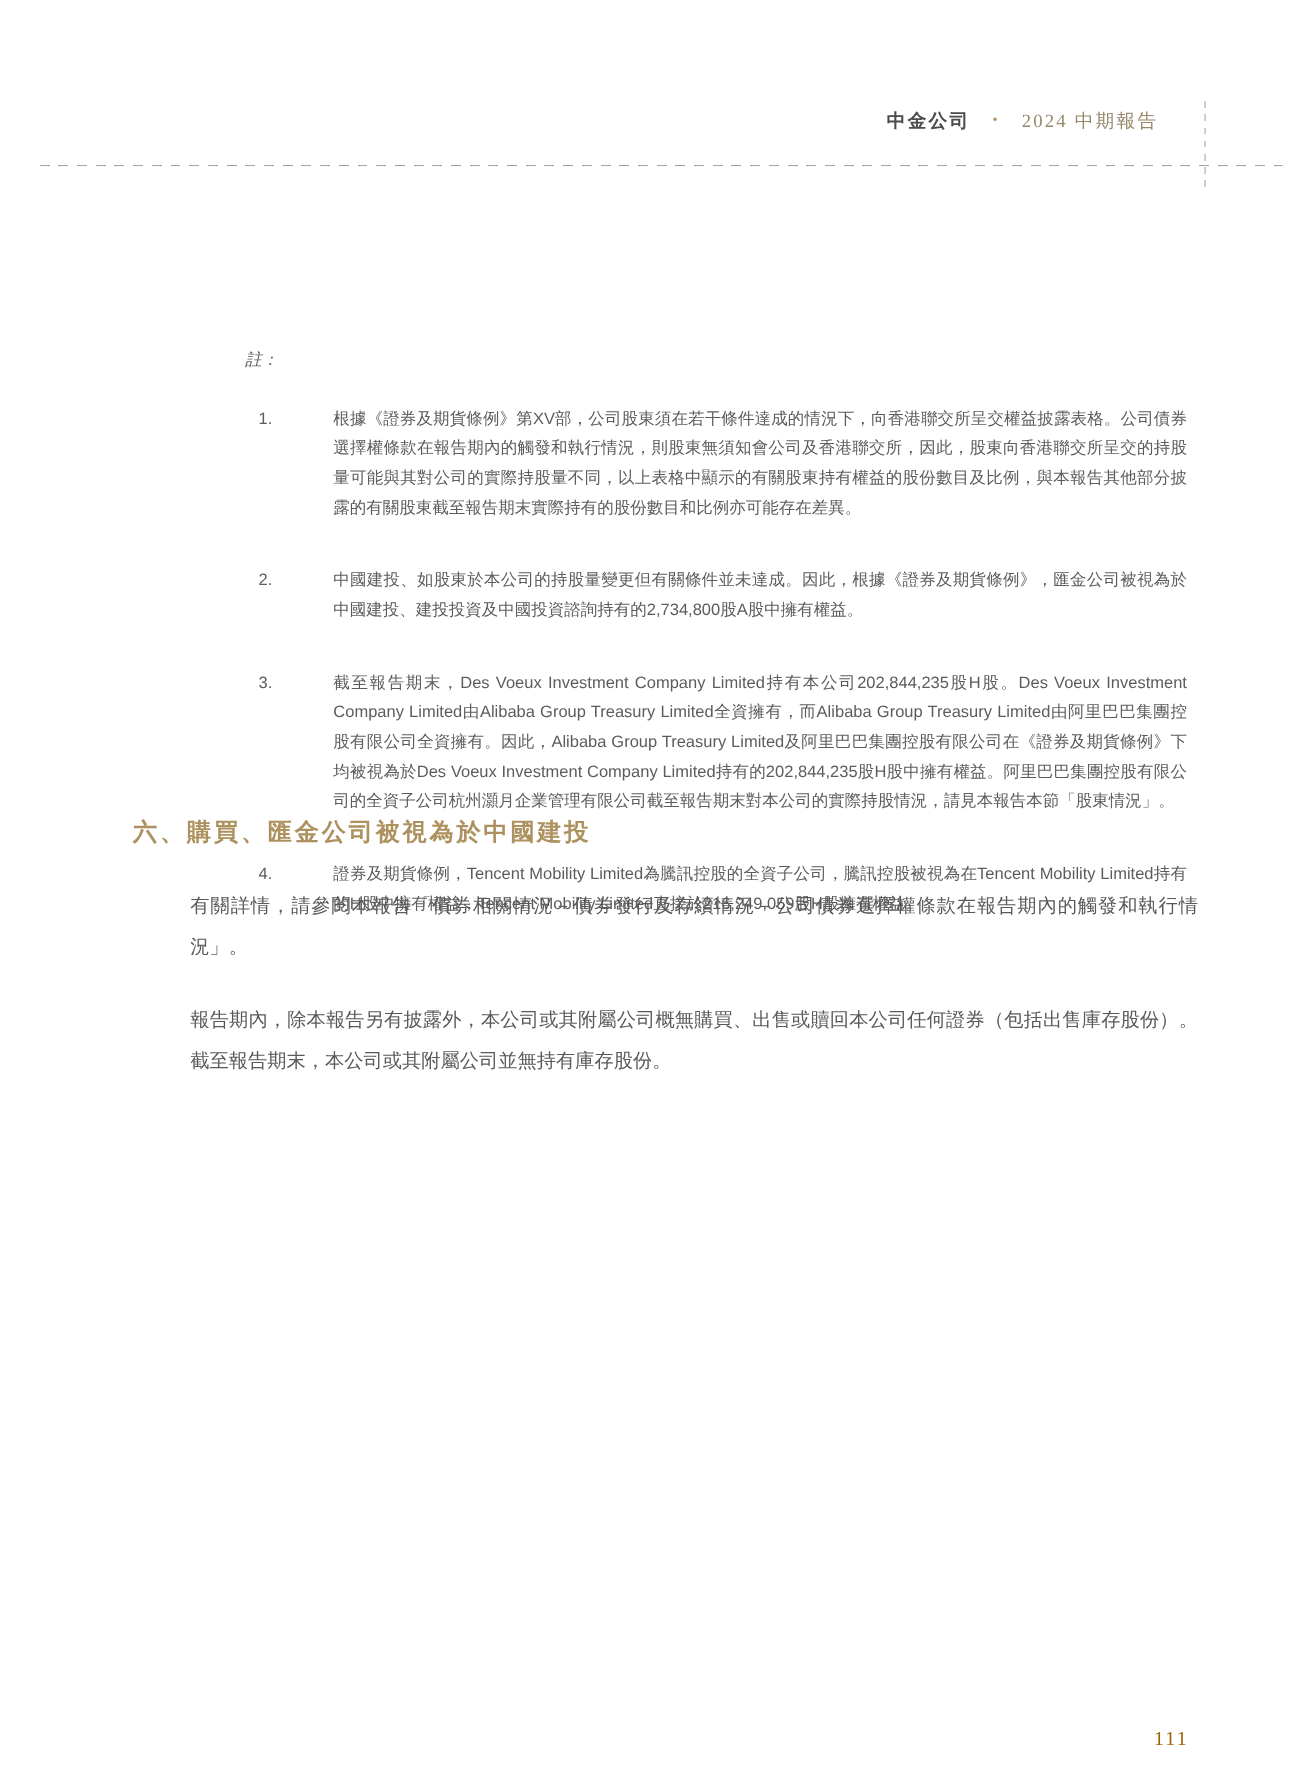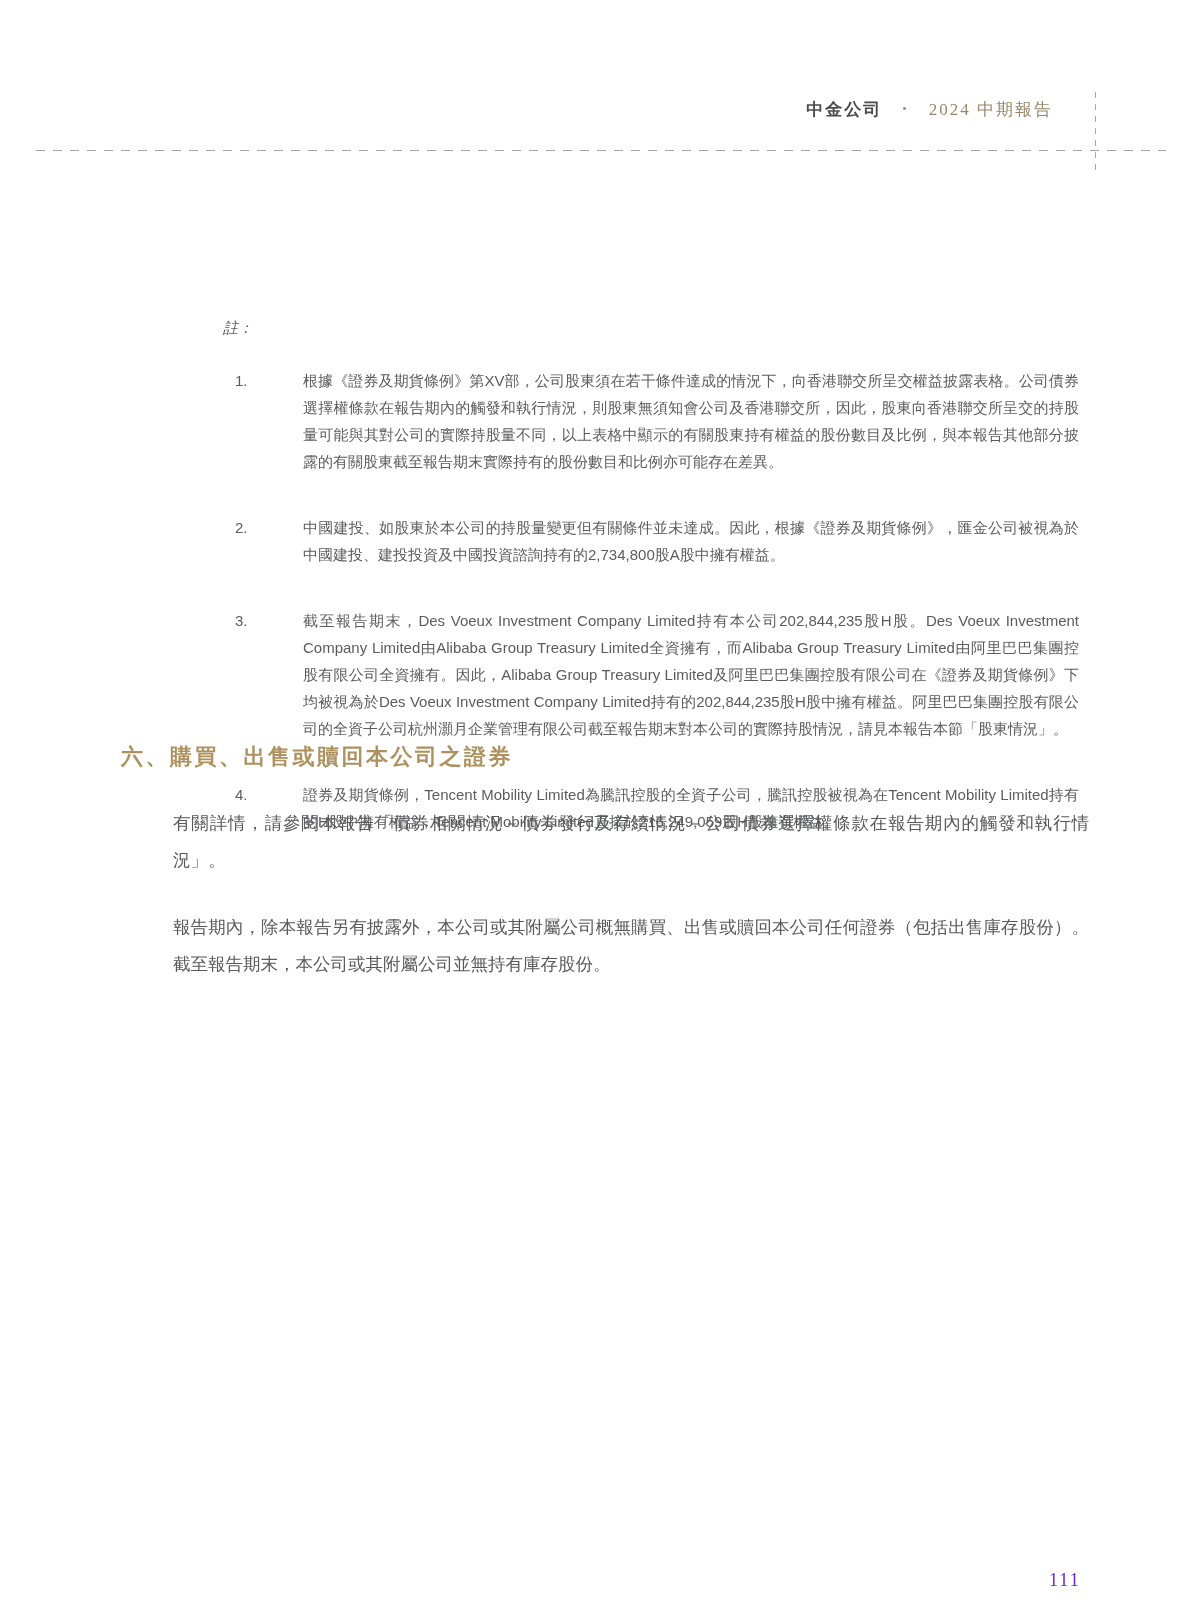--- a/index.html
+++ b/index.html
@@ -76,21 +76,21 @@
   }
   .section-body p { text-align: justify; text-justify: inter-ideograph; margin-bottom: 30px; }
 
   
   .page-number {
     position: absolute;
     left: 1013px; top: 1534px;
     font-family: "Liberation Serif", "DejaVu Serif", serif;
     font-size: 18px;
     letter-spacing: 2px;
-    color: #6d28d9;
+    color: #a16207;
   }
 </style>
 </head>
 <body>
 
 <div class="page">
 
   <div class="header">
     <span class="company">中金公司</span><span class="bullet">•</span><span class="report">2024 中期報告</span>
   </div>
@@ -114,21 +114,21 @@
       <div class="note-num">3.</div>
       <div class="note-text">截至報告期末，Des Voeux Investment Company Limited持有本公司202,844,235股H股。Des Voeux Investment Company Limited由Alibaba Group Treasury Limited全資擁有，而Alibaba Group Treasury Limited由阿里巴巴集團控股有限公司全資擁有。因此，Alibaba Group Treasury Limited及阿里巴巴集團控股有限公司在《證券及期貨條例》下均被視為於Des Voeux Investment Company Limited持有的202,844,235股H股中擁有權益。阿里巴巴集團控股有限公司的全資子公司杭州灝月企業管理有限公司截至報告期末對本公司的實際持股情況，請見本報告本節「股東情況」。</div>
     </div>
 
     <div class="note-item">
       <div class="note-num">4.</div>
       <div class="note-text">證券及期貨條例，Tencent Mobility Limited為騰訊控股的全資子公司，騰訊控股被視為在Tencent Mobility Limited持有的H股中擁有權益，Tencent Mobility Limited直接於216,249,059股H股擁有權益。</div>
     </div>
   </div>
 
-  <h2 class="section-heading">六、購買、出售或贖回本公司之證券</h2>
+  <h2 class="section-heading">六、購買、匯金公司被視為於中國建投</h2>
 
   <div class="section-body">
     <p>有關詳情，請參閱本報告「債券相關情況－債券發行及存續情況－公司債券選擇權條款在報告期內的觸發和執行情況」。</p>
     <p>報告期內，除本報告另有披露外，本公司或其附屬公司概無購買、出售或贖回本公司任何證券（包括出售庫存股份）。截至報告期末，本公司或其附屬公司並無持有庫存股份。</p>
   </div>
 
   <div class="page-number">111</div>
 
 </div>
 

